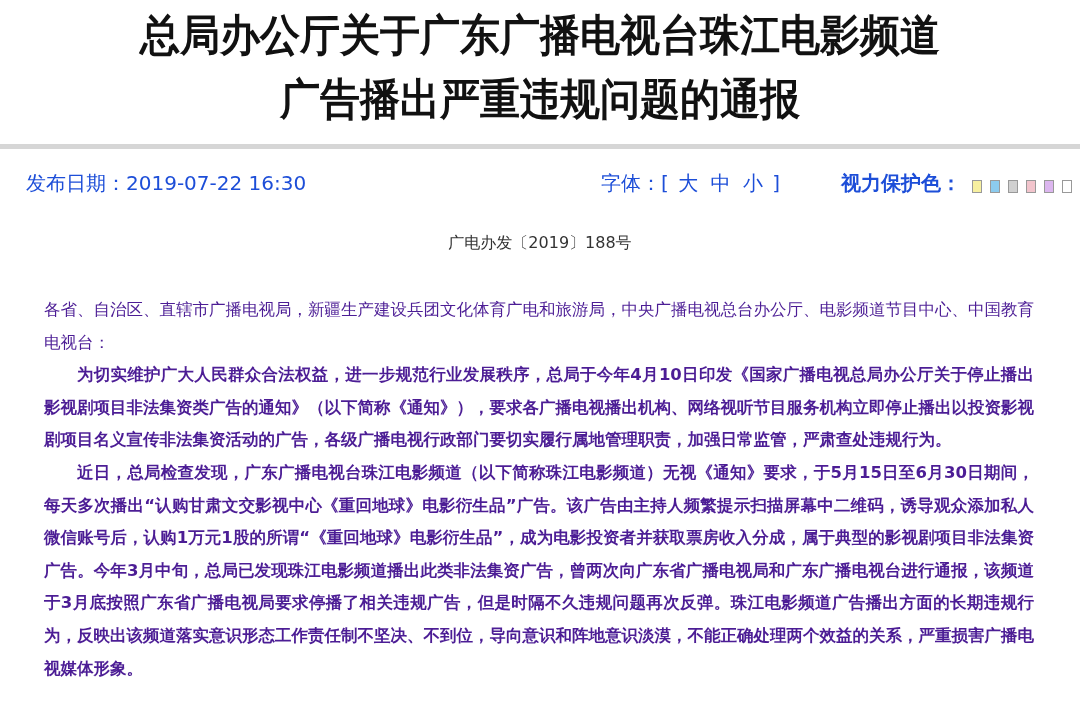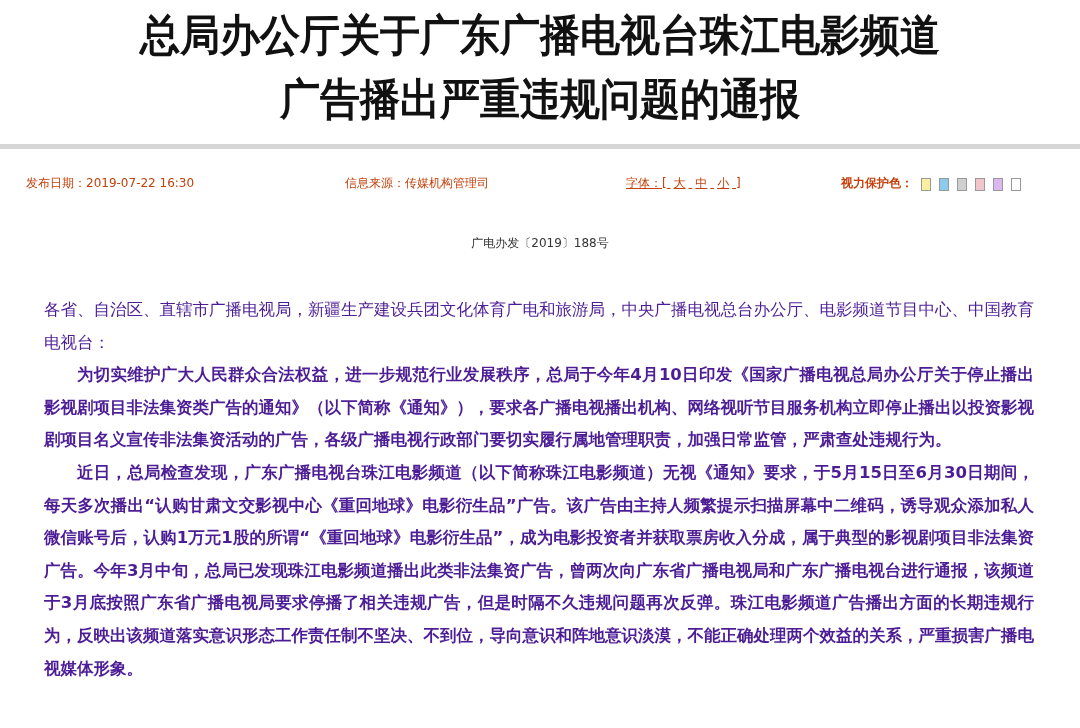--- a/index.html
+++ b/index.html
@@ -18,37 +18,37 @@
     transform: scaleY(1.08);
   }
   .title-line.l1 { position: absolute; top: 2px; left: 0; width: 1080px; }
   .title-line.l2 { position: absolute; top: 66px; left: 0; width: 1080px; }
   .divider {
     position: absolute; left: 0; top: 144px; width: 1080px; height: 5px;
     background: #d6d6d6;
   }
   .meta-bar {
     position: absolute; left: 0; top: 166px; width: 1080px; height: 34px;
-    font-size: 12px; color: #c2410c; line-height: 34px;
+    font-size: 20px; color: #1d4ed8; line-height: 34px;
   }
   .meta-item { position: absolute; top: 0; white-space: nowrap; }
   .meta-date { left: 26px; }
   .meta-source { left: 345px; }
-  .meta-font { left: 626px; text-decoration: underline; }
+  .meta-font { left: 601px; }
   .font-opt { cursor: pointer; margin: 0 3px; }
   .meta-eye { left: 841px; font-weight: bold; }
   .swatches { display: inline-block; vertical-align: middle; margin-left: 4px; }
   .swatch {
     display: inline-block; width: 10px; height: 13px; margin-right: 8px;
     border: 1px solid #999999; box-sizing: border-box; vertical-align: middle;
     cursor: pointer;
   }
   .doc-number {
     position: absolute; top: 228px; left: 0; width: 1080px; text-align: center;
-    font-size: 12px; color: #333333; line-height: 30px;
+    font-size: 16px; color: #333333; line-height: 30px;
   }
   .content {
     position: absolute; left: 44px; top: 294px; width: 990px;
     font-size: 16.5px; line-height: 32.6px; color: #4c1d95;
     text-align: justify;
   }
   .content p { margin: 0; }
   .content p.indent { text-indent: 2em; font-weight: bold; }
 </style>
 </head>
@@ -57,23 +57,20 @@
 <div class="title-block">
   <div class="title-line l1">总局办公厅关于广东广播电视台珠江电影频道</div>
   <div class="title-line l2">广告播出严重违规问题的通报</div>
 </div>
 
 <div class="divider"></div>
 
 <div class="meta-bar">
   <span class="meta-item meta-date">
     <span>发布日期：</span><span>2019-07-22 16:30</span>
-  </span>
-  <span class="meta-item meta-source">
-    <span>信息来源：</span><span>传媒机构管理司</span>
   </span>
   <span class="meta-item meta-font">
     <span>字体：[</span>
     <span class="font-opt">大</span>
     <span class="font-opt">中</span>
     <span class="font-opt">小</span>
     <span>]</span>
   </span>
   <span class="meta-item meta-eye">
     <span>视力保护色：</span>

